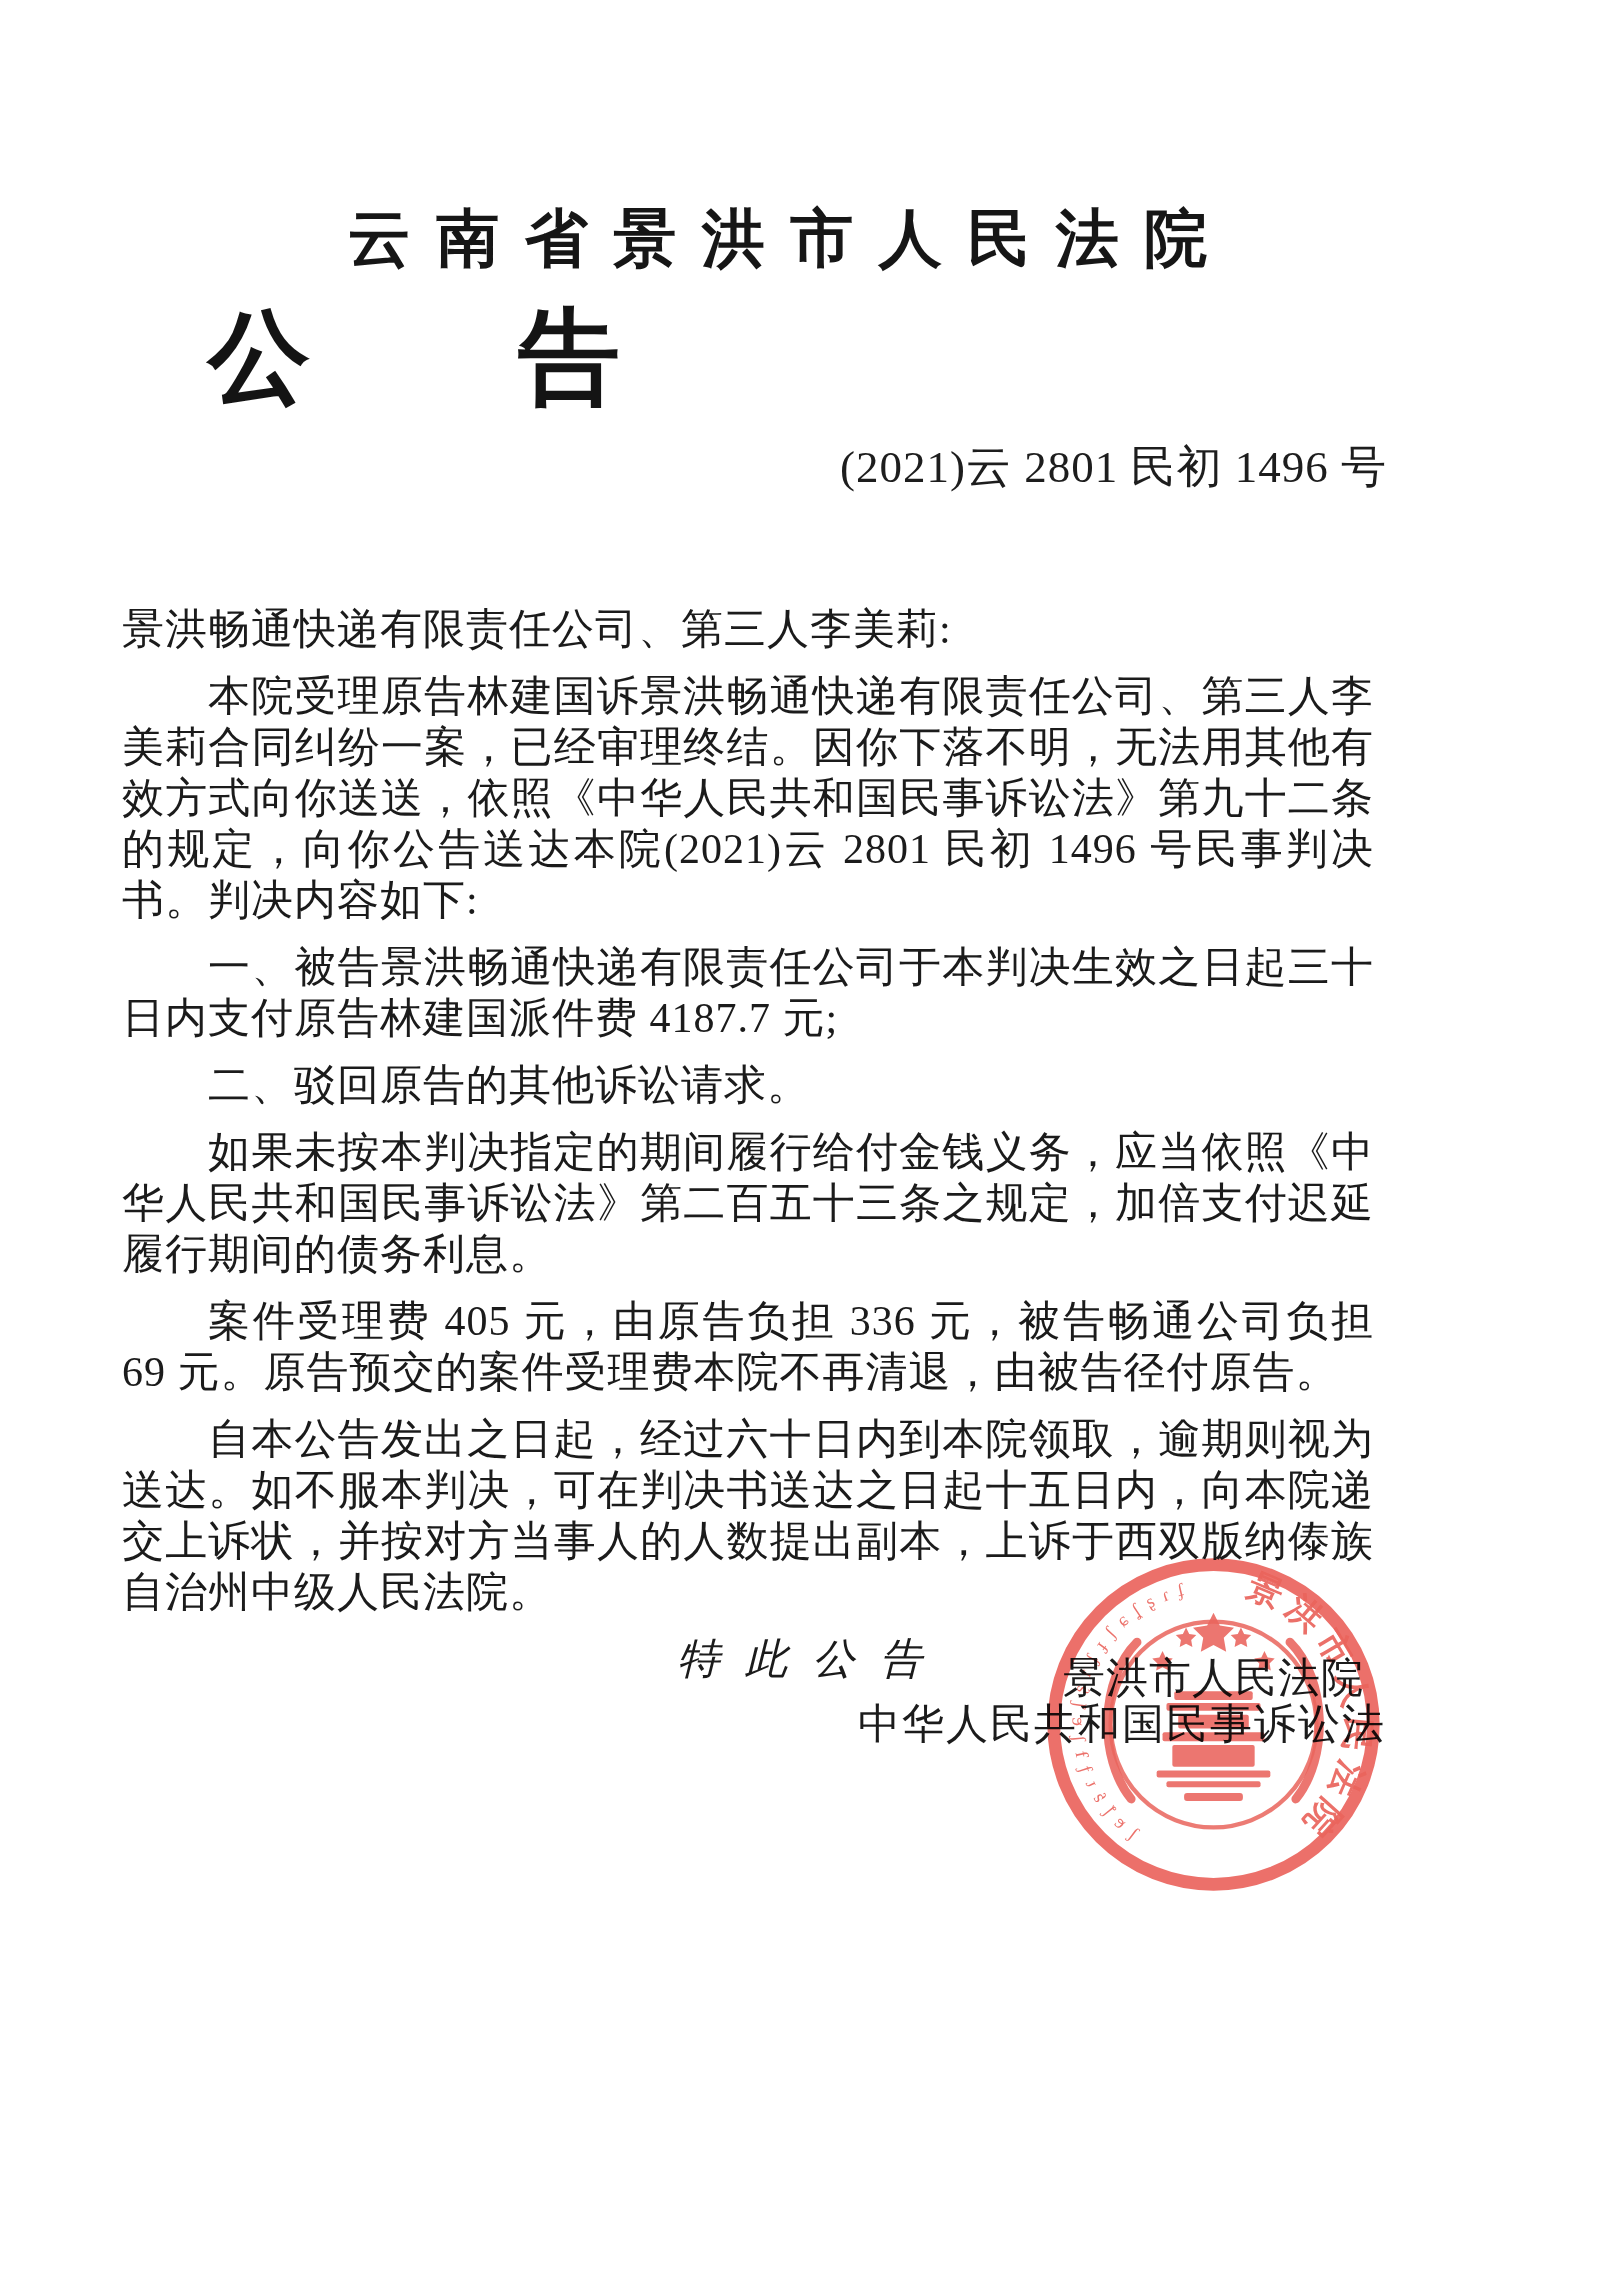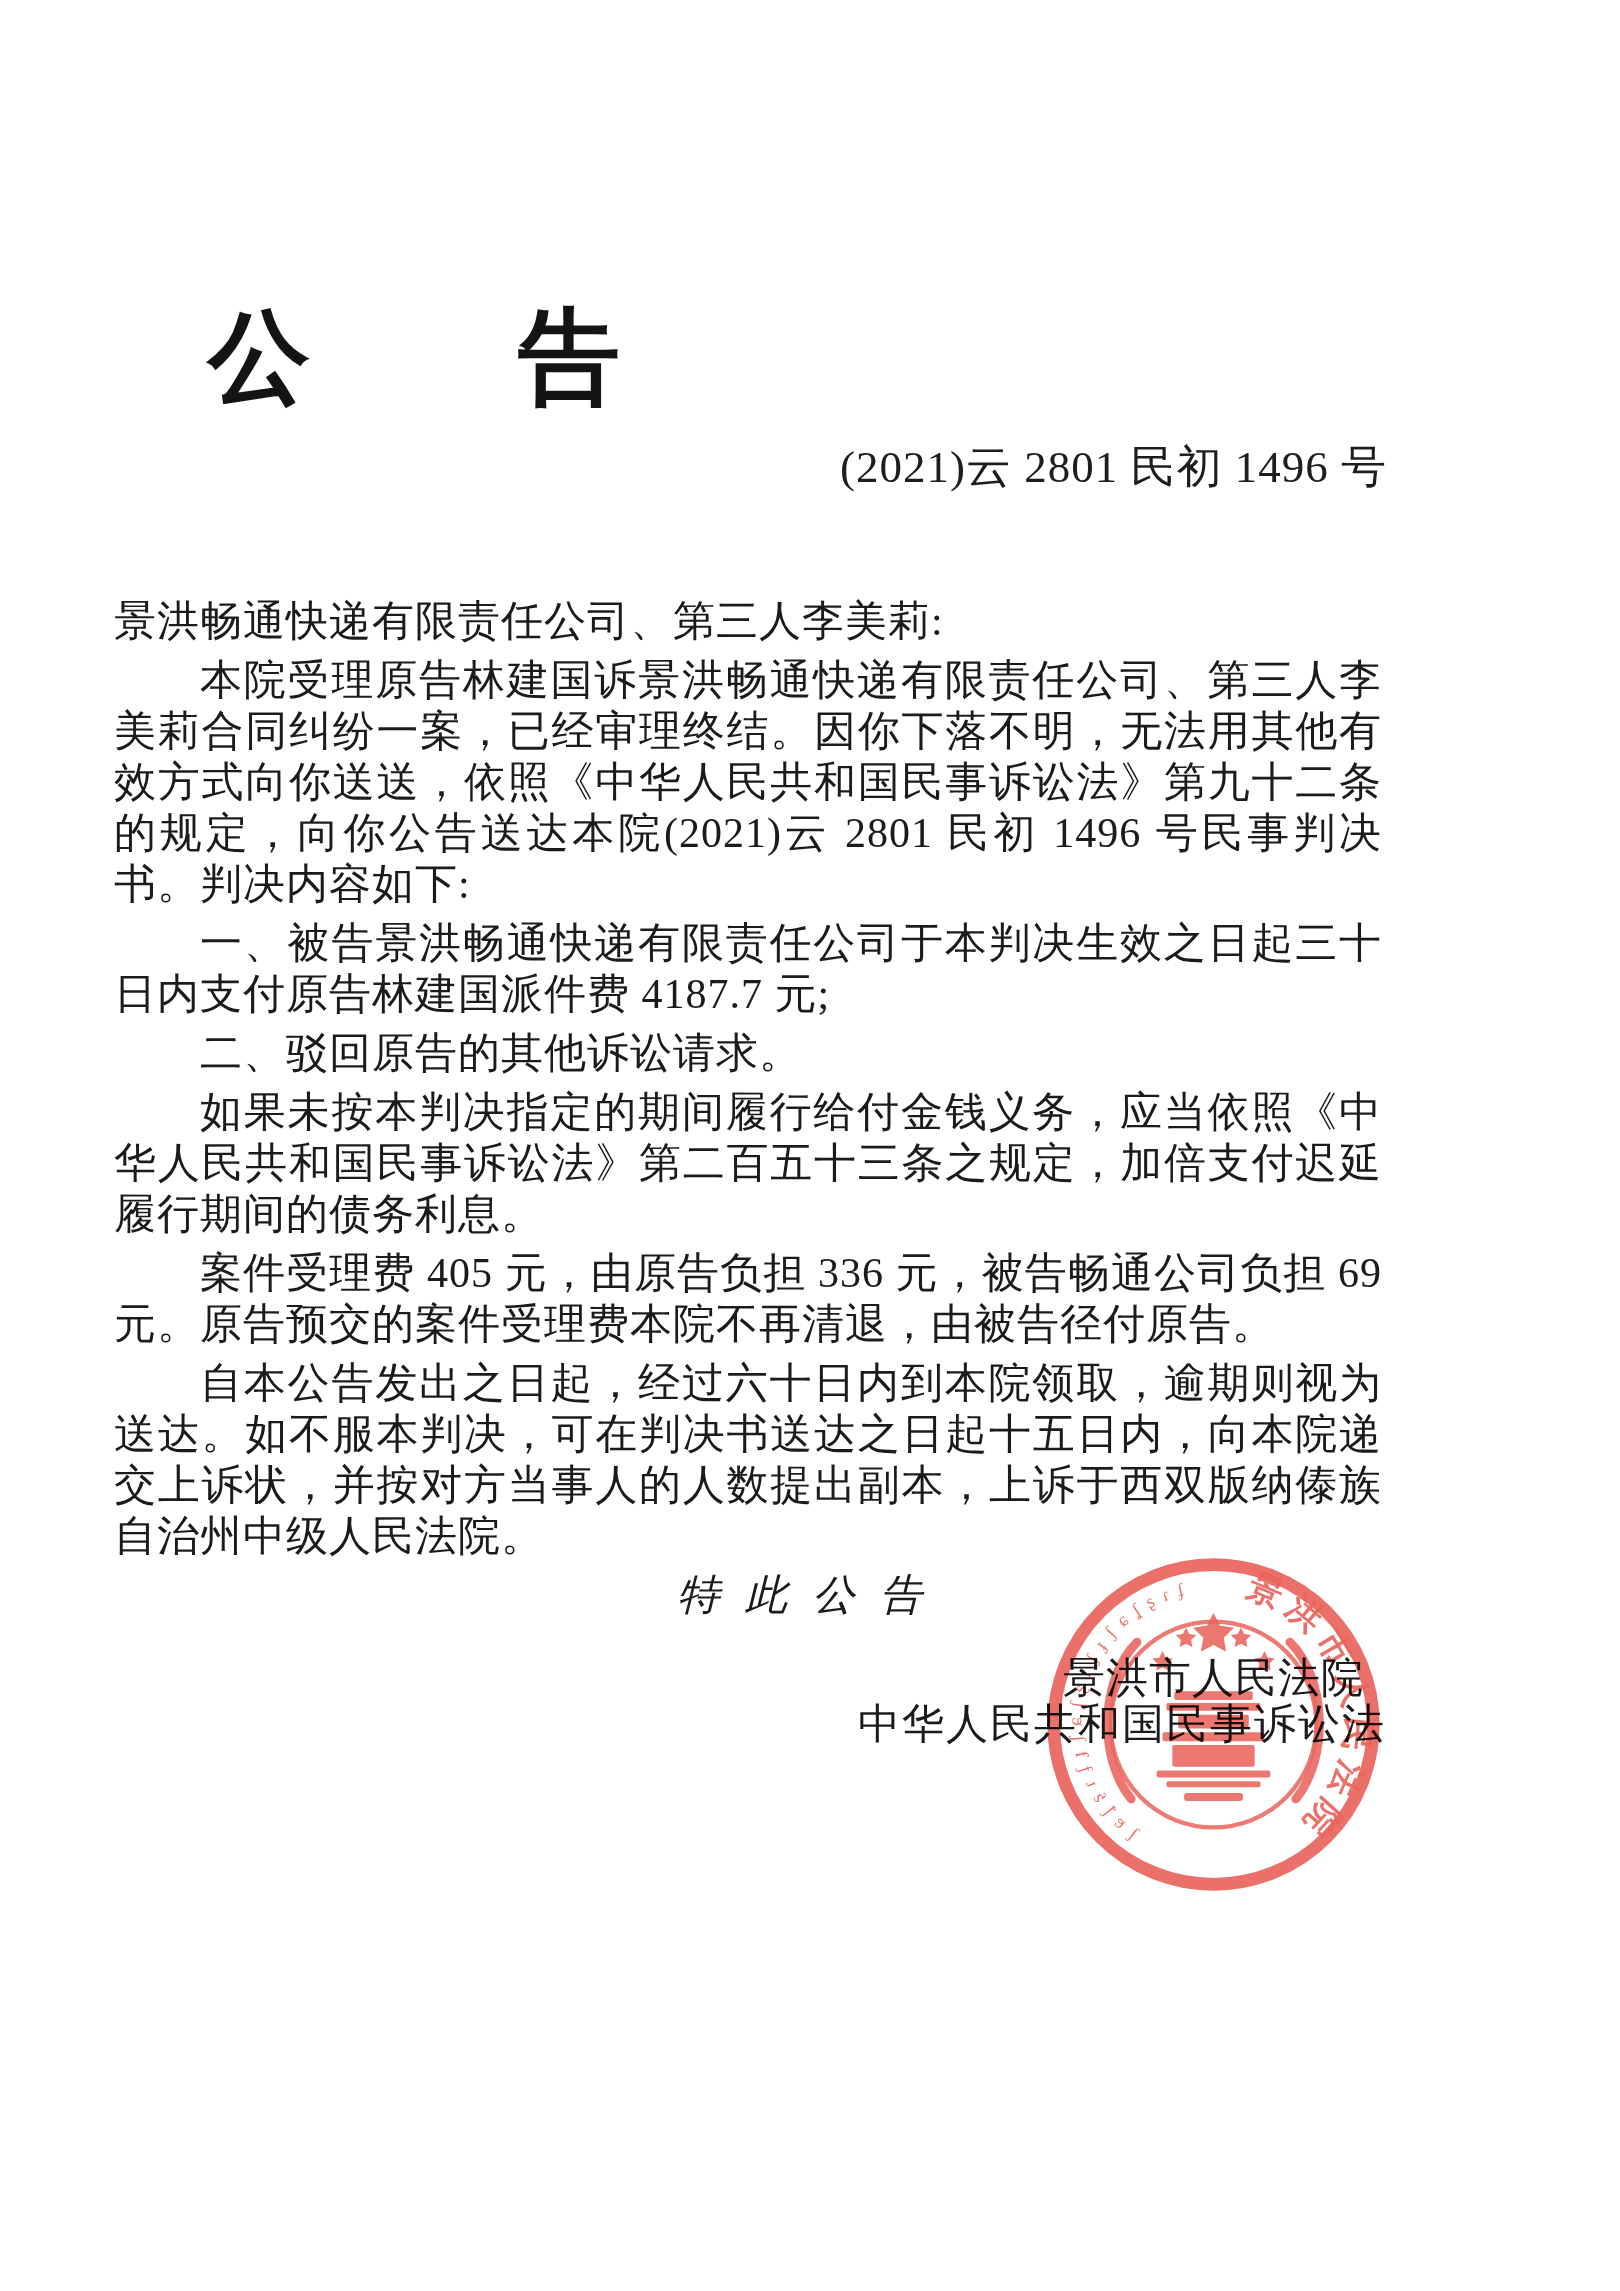--- a/index.html
+++ b/index.html
@@ -34,21 +34,21 @@
     color:#1d1d1d;
   }
   
   .body-text{
     position:absolute;top:588px;left:106px;width:1284px;
     font-size:42px;line-height:51px;
     letter-spacing:1px;
     text-align:justify;
     color:#1b1b1b;
   }
-  .body-text p{margin:8px;text-indent:86px;}
+  .body-text p{margin:16px;text-indent:86px;}
   .body-text p.salutation{text-indent:0;}
   .closing-line{
     margin:0;
     text-indent:0 !important;
     padding-left:129px;
     letter-spacing:25.5px;
     text-align:center;
     font-style:italic;
   }
   
@@ -70,20 +70,21 @@
     mix-blend-mode:multiply;
     opacity:0.92;
   }
   .seal text{font-family:"Liberation Serif","DejaVu Serif",serif;}
 </style>
 </head>
 <body>
 
 <div class="page">
 
+  <div class="court-name">云南省景洪市人民法院</div>
 
   <div class="doc-title">公告</div>
 
   <div class="case-number">(2021)云 2801 民初 1496 号</div>
 
   <div class="body-text">
     <p class="salutation">景洪畅通快递有限责任公司、第三人李美莉:</p>
     <p>本院受理原告林建国诉景洪畅通快递有限责任公司、第三人李美莉合同纠纷一案，已经审理终结。因你下落不明，无法用其他有效方式向你送送，依照《中华人民共和国民事诉讼法》第九十二条的规定，向你公告送达本院(2021)云 2801 民初 1496 号民事判决书。判决内容如下:</p>
     <p>一、被告景洪畅通快递有限责任公司于本判决生效之日起三十日内支付原告林建国派件费 4187.7 元;</p>
     <p>二、驳回原告的其他诉讼请求。</p>

